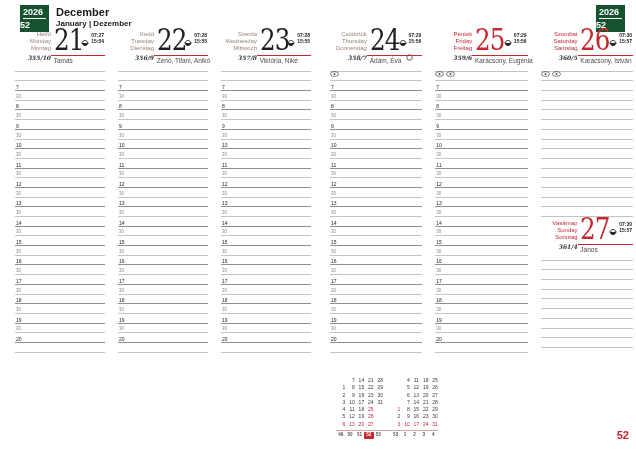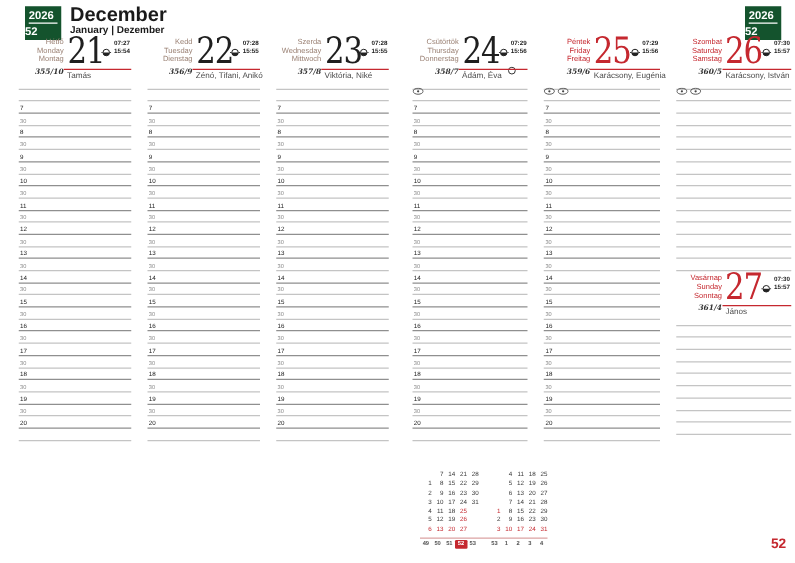--- a/index.html
+++ b/index.html
@@ -7,21 +7,21 @@
          font-family:"Liberation Sans",sans-serif;}
 
   
   .week-box{position:absolute;top:5px;width:29px;background:#14532d;color:#fff;
             text-align:left;font-weight:bold;padding:2px 0;}
   .week-box .yr{font-size:9px;line-height:10px;border-bottom:1.5px solid #fff;margin:0 3px;padding-bottom:1px;}
   .week-box .wk{font-size:9px;line-height:10px;padding-top:1px;}
   #wb-left{left:20px;} #wb-right{left:596px;}
 
   .title-block{position:absolute;left:56px;top:6px;color:#1a1a1a;}
-  .title{font-size:16px;font-weight:bold;line-height:13px;}
+  .title{font-size:11px;font-weight:bold;line-height:13px;}
   .subtitle{font-size:8px;font-weight:bold;line-height:10px;}
 
   
   .page{position:absolute;top:28px;display:grid;}
   #page-left{left:15px;width:296px;grid-template-columns:repeat(3,1fr);column-gap:13px;}
   #page-right{left:330px;width:303px;grid-template-columns:repeat(3,1fr);column-gap:13px;}
   .day-col{position:relative;}
 
   
   .day-header{position:relative;height:34px;}

